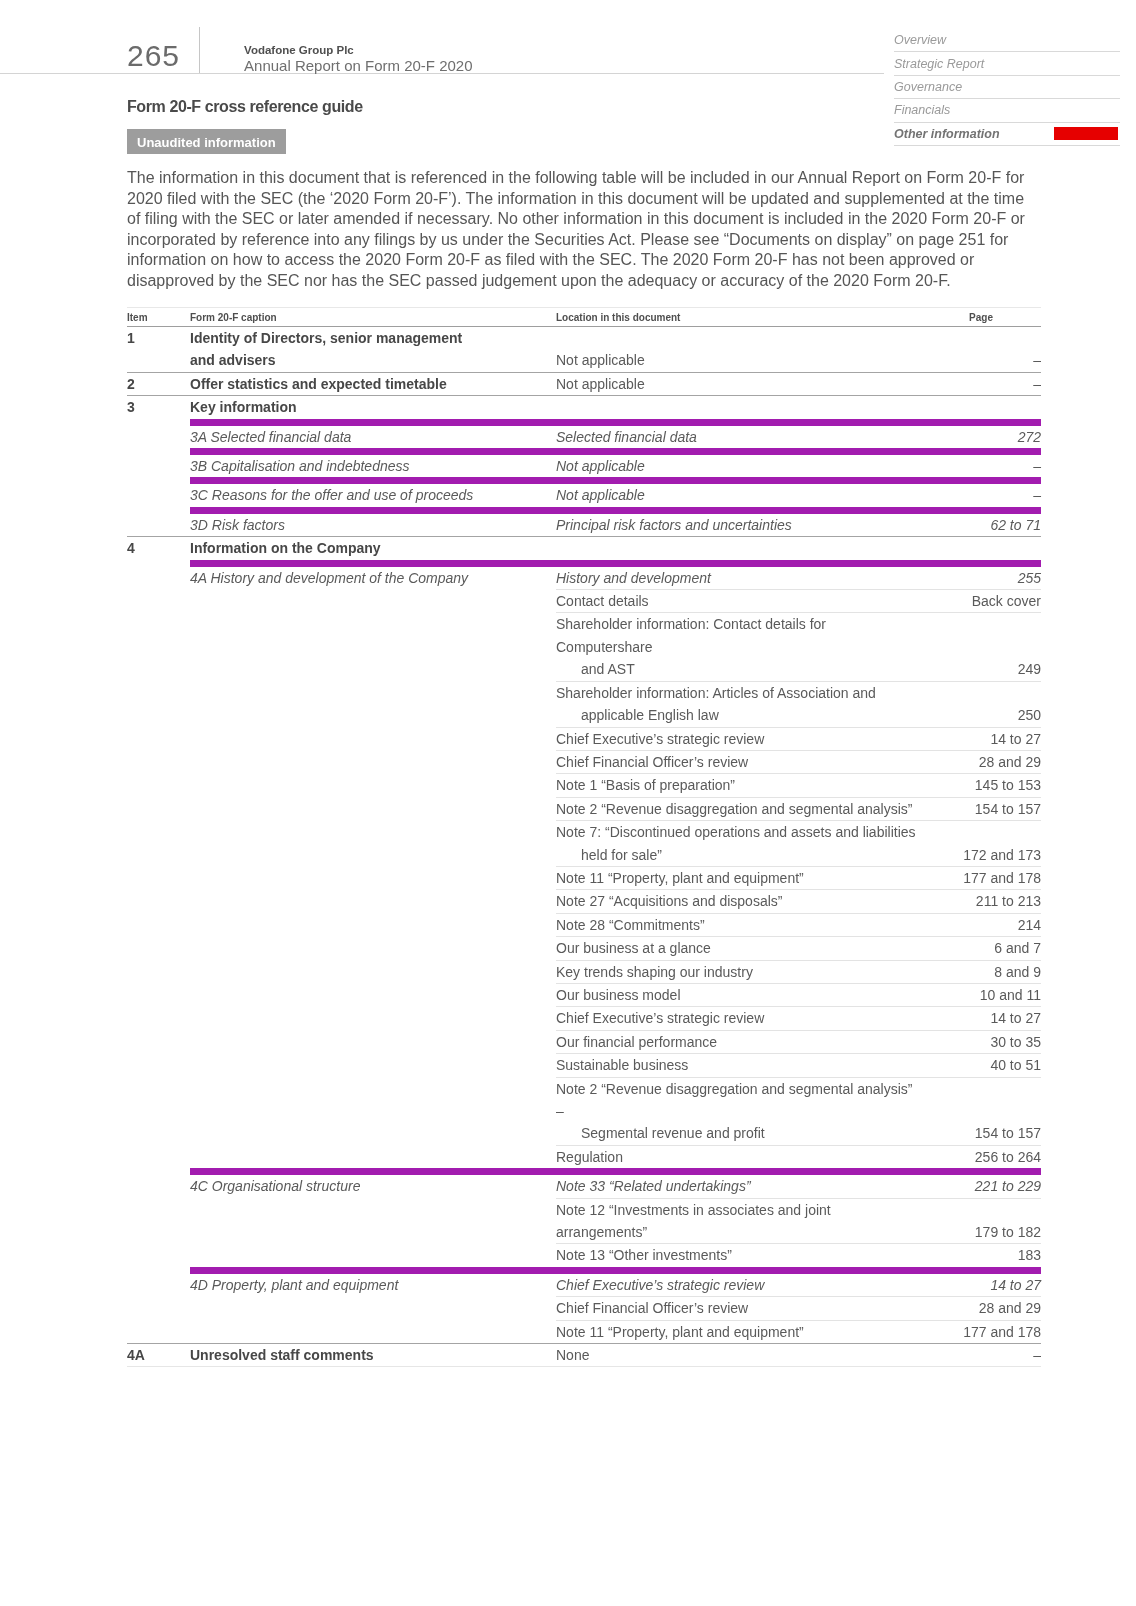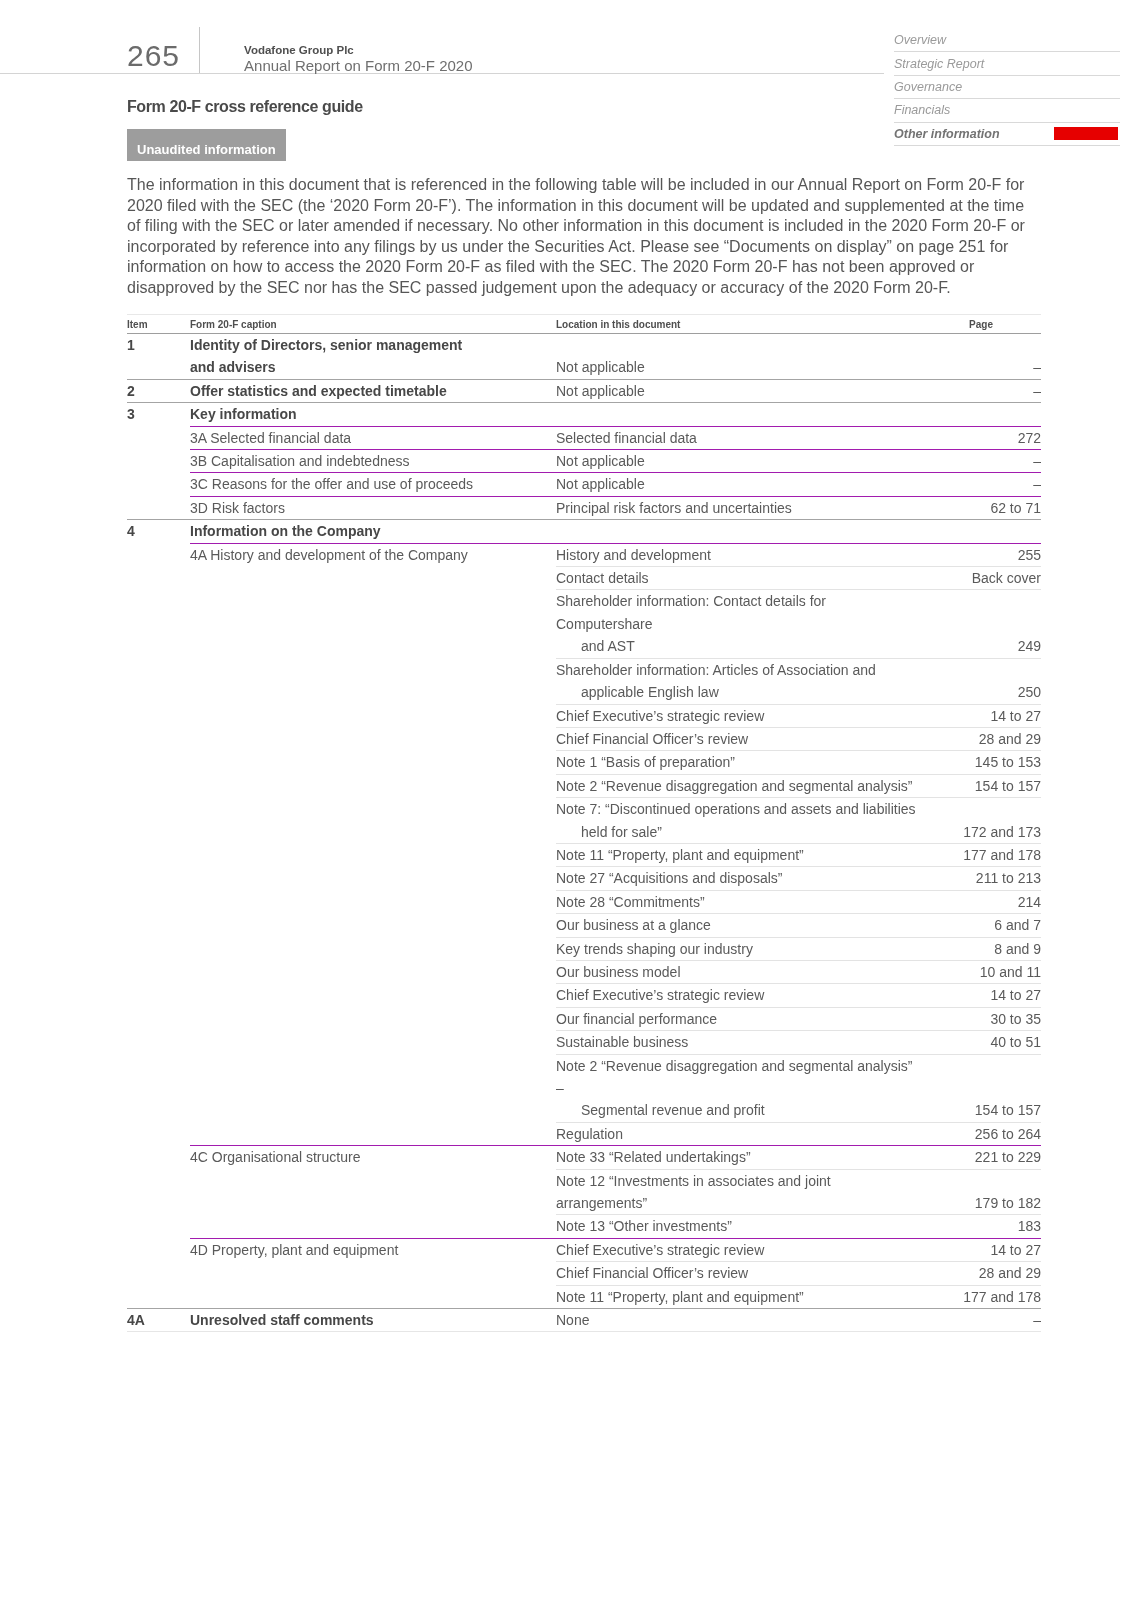--- a/index.html
+++ b/index.html
@@ -53,21 +53,21 @@
   
   .main { margin: 18px 0 0 127px; width: 914px; }
   .page-title {
     font-size: 16px; font-weight: bold; color: #4a4a4a;
     line-height: 30px; letter-spacing: -0.4px; margin: 0;
   }
   .badge {
     display: inline-block; margin-top: 7px;
     background: #9d9d9d; color: #ffffff;
     font-size: 13px; font-weight: bold;
-    padding: 14px 10px 4px; line-height: 14px;
+    padding: 7px 10px 4px; line-height: 14px;
   }
   .intro {
     margin-top: 14px;
     font-size: 16px; line-height: 20.5px; color: #565656;
   }
   
   table.xref {
     border-collapse: collapse; table-layout: fixed;
     width: 914px; margin-top: 3px;
   }
@@ -84,21 +84,21 @@
   thead td.page-h { text-align: center; }
   tbody td {
     font-size: 14px; line-height: 22.4px; color: #5a5a5a;
     padding: 0;
   }
   tbody td.item, tbody td.caption { vertical-align: top; }
   tbody td.loc, tbody td.page { vertical-align: bottom; }
   tbody td.page { text-align: right; }
   tbody td.b { font-weight: bold; color: #474747; }
   td.bt-dark  { border-top: 1px solid #a4a4a4; }
-  td.bt-mid   { border-top: 1px solid #a21caf; }
+  td.bt-mid   { border-top: 7px solid #a21caf; font-style: italic; }
   td.bt-light { border-top: 1px solid #e3e3e3; }
   tbody tr:last-child td { border-bottom: 1px solid #e6e6e6; }
   .ind { display: inline-block; padding-left: 25px; }
 </style>
 </head>
 <body>
 
 <div class="page-header">
   <div class="folio-number">265</div>
   <div class="header-vrule"></div>

